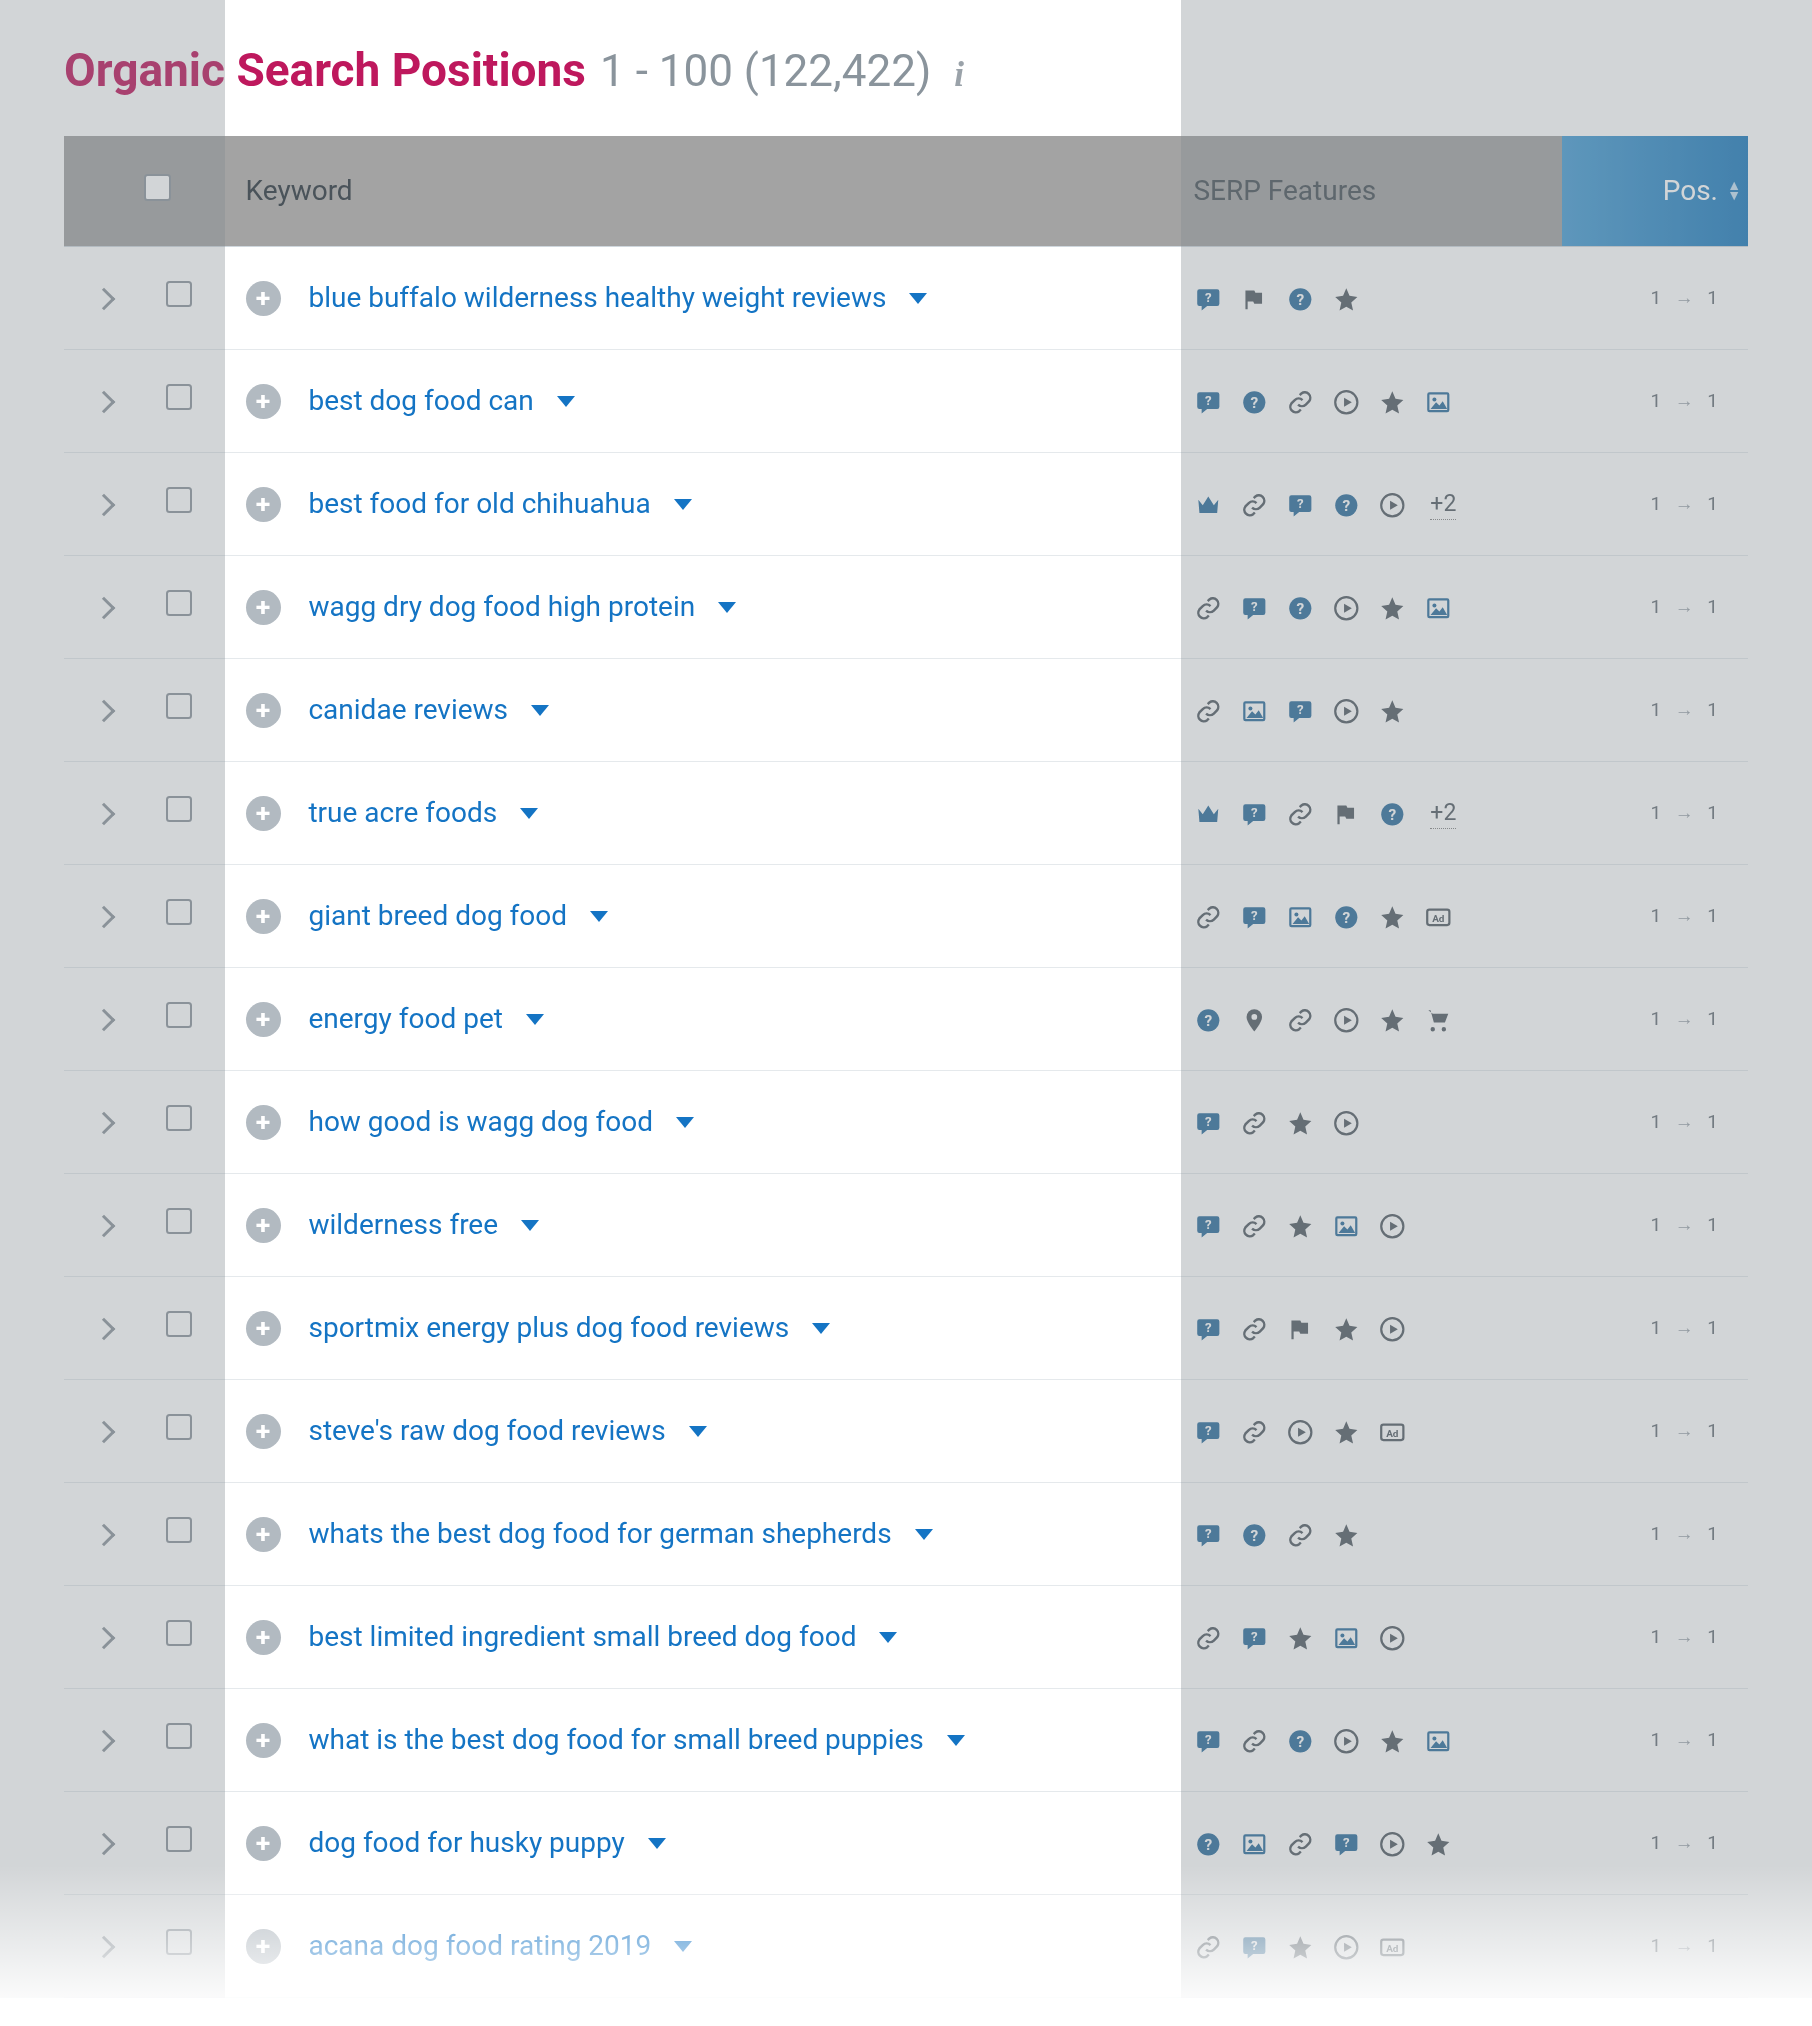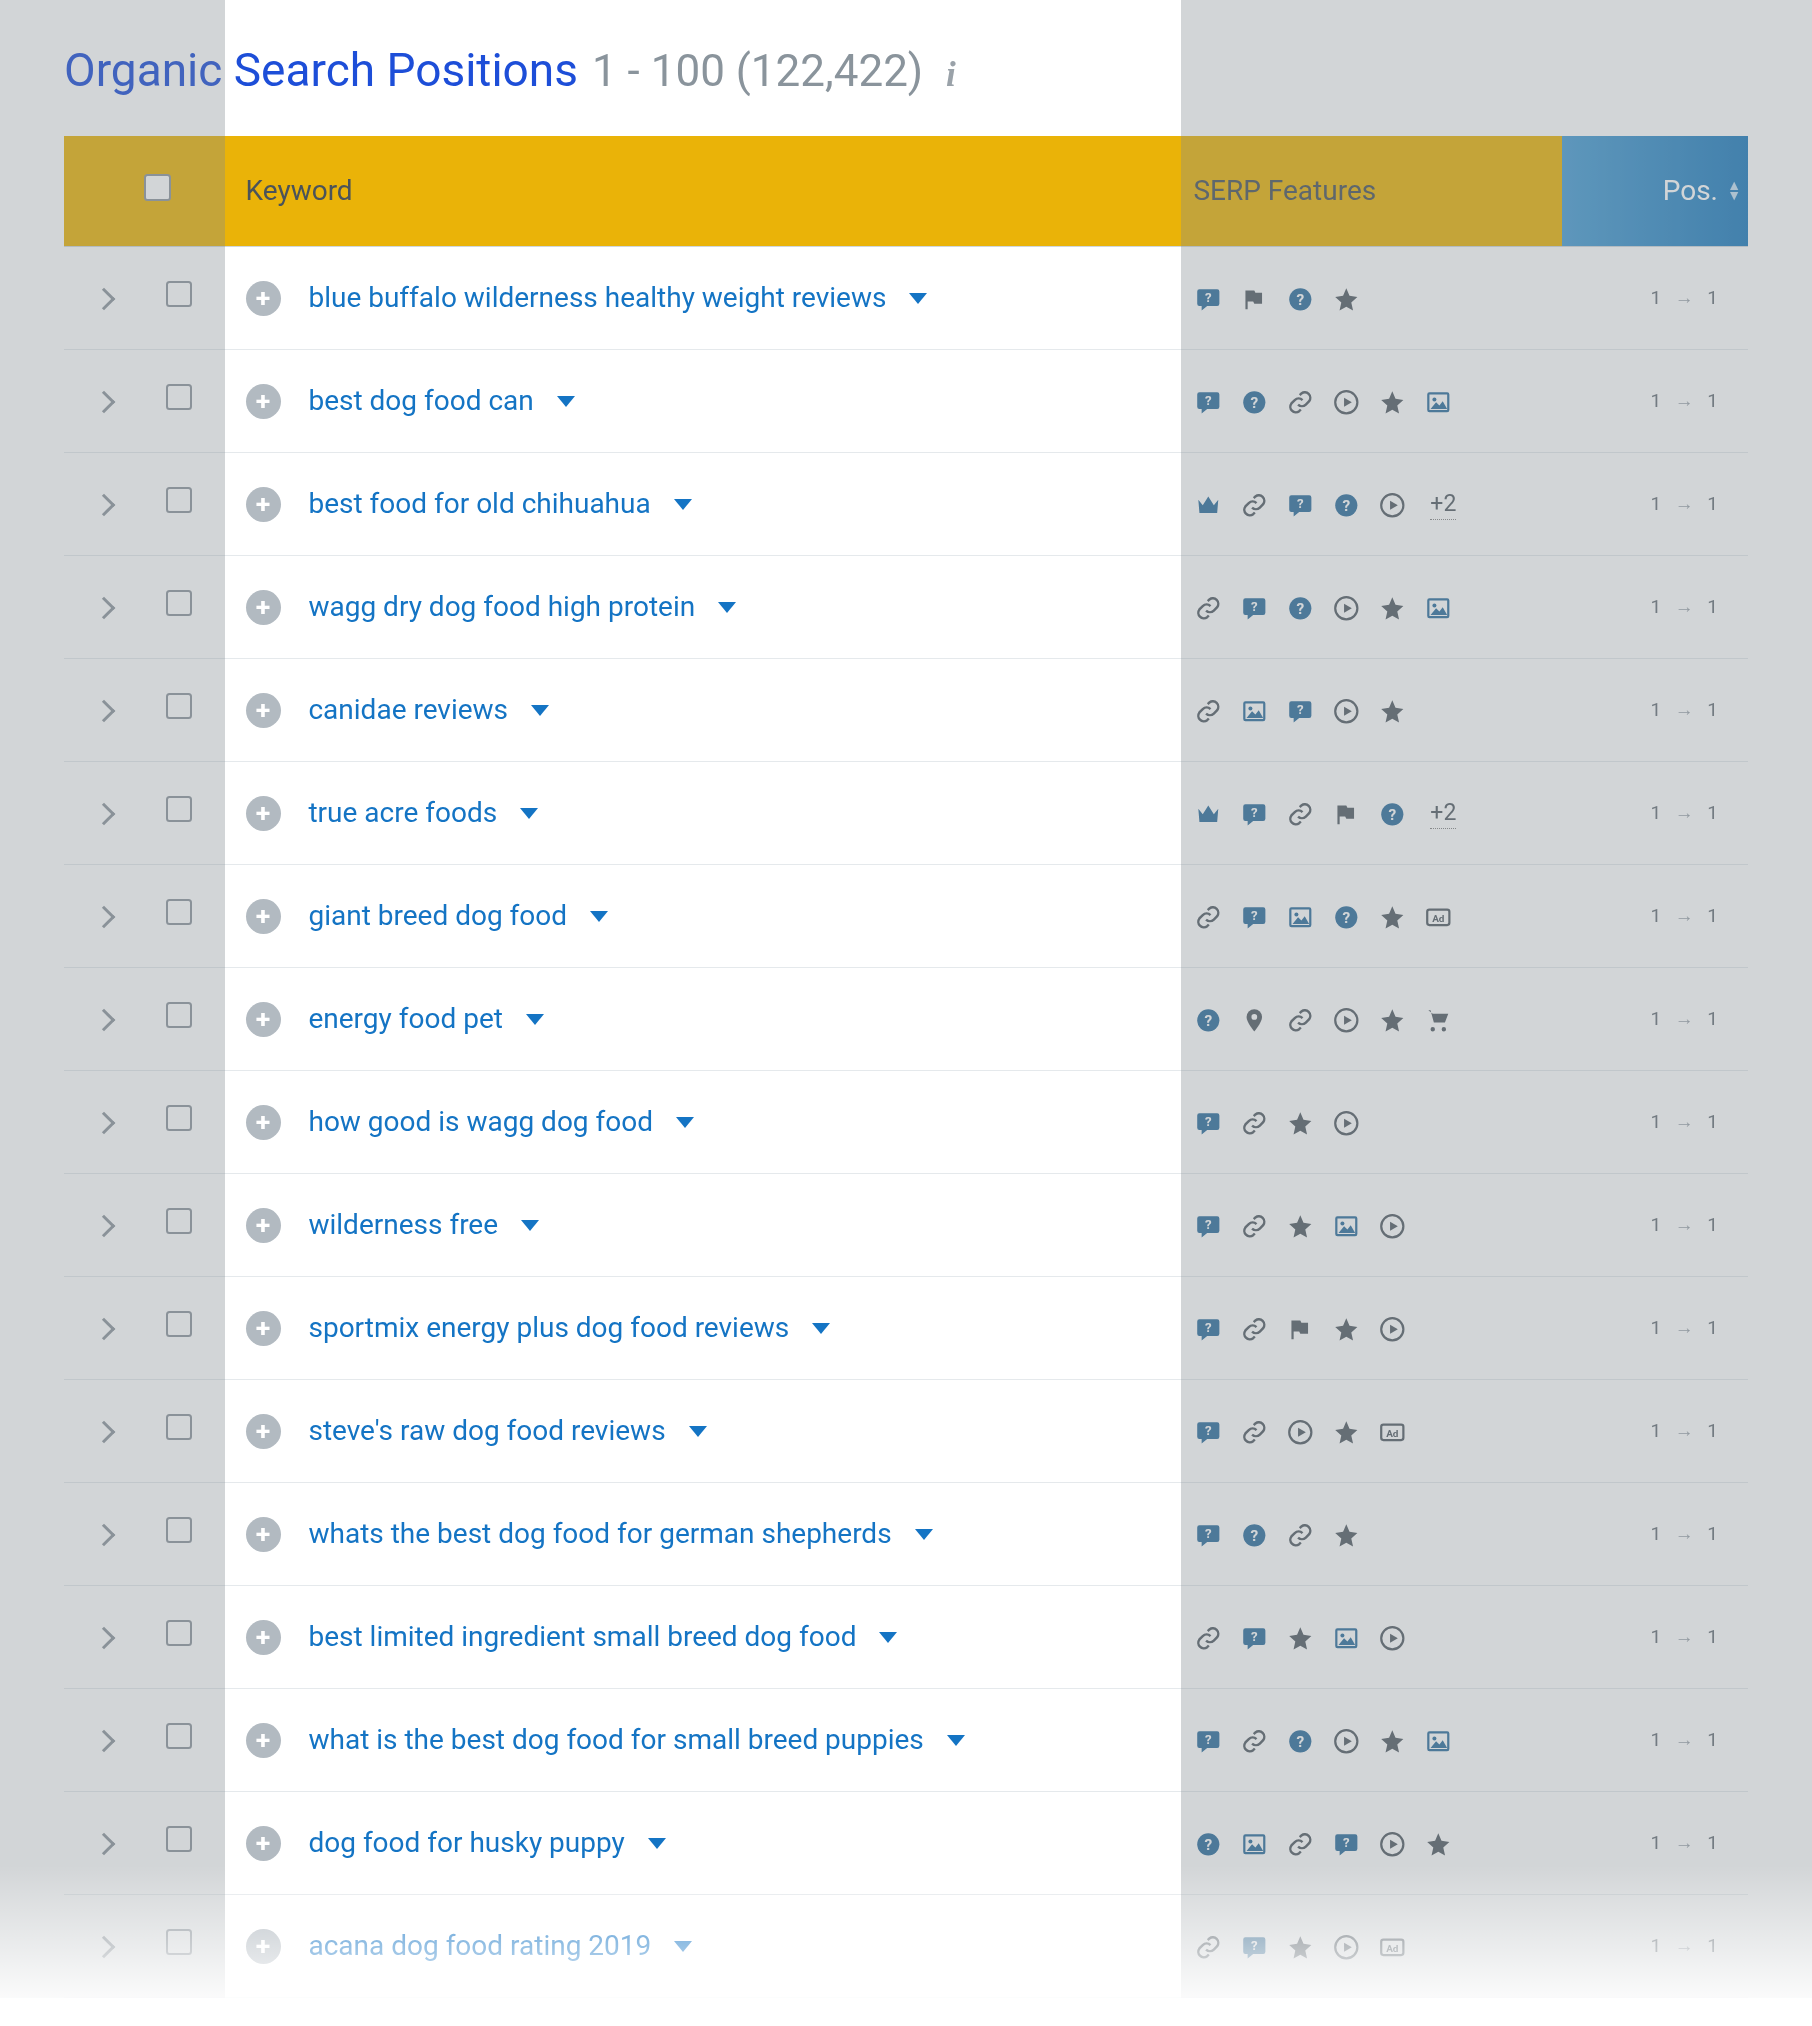--- a/index.html
+++ b/index.html
@@ -14,43 +14,43 @@
     position: relative;
   }
   .title-row {
     display: flex;
     align-items: baseline;
     gap: 14px;
     margin-bottom: 39px;
   }
   .title-main {
     font-size: 46px;
-    font-weight: 400;
-    color: #1d4ed8;
+    font-weight: 700;
+    color: #be185d;
   }
   .title-sub {
     font-size: 44px;
     font-weight: 400;
     color: #8a949c;
   }
   .title-info {
     font-size: 35px;
     font-style: italic;
     font-family: Georgia, serif;
     color: #9aa2a9;
     font-weight: 700;
     margin-left: 8.9px;
   }
   
   .tbl {
     width: 100%;
     border-collapse: collapse;
   }
   .thead-row {
-    background: #eab308;
+    background: #a3a3a3;
     height: 110px;
   }
   .thead-row th {
     text-align: left;
     font-size: 28px;
     font-weight: 400;
     color: #4a535a;
     border-bottom: 0.9px solid #cfd7dd;
     padding: 0 12.4px;
   }

